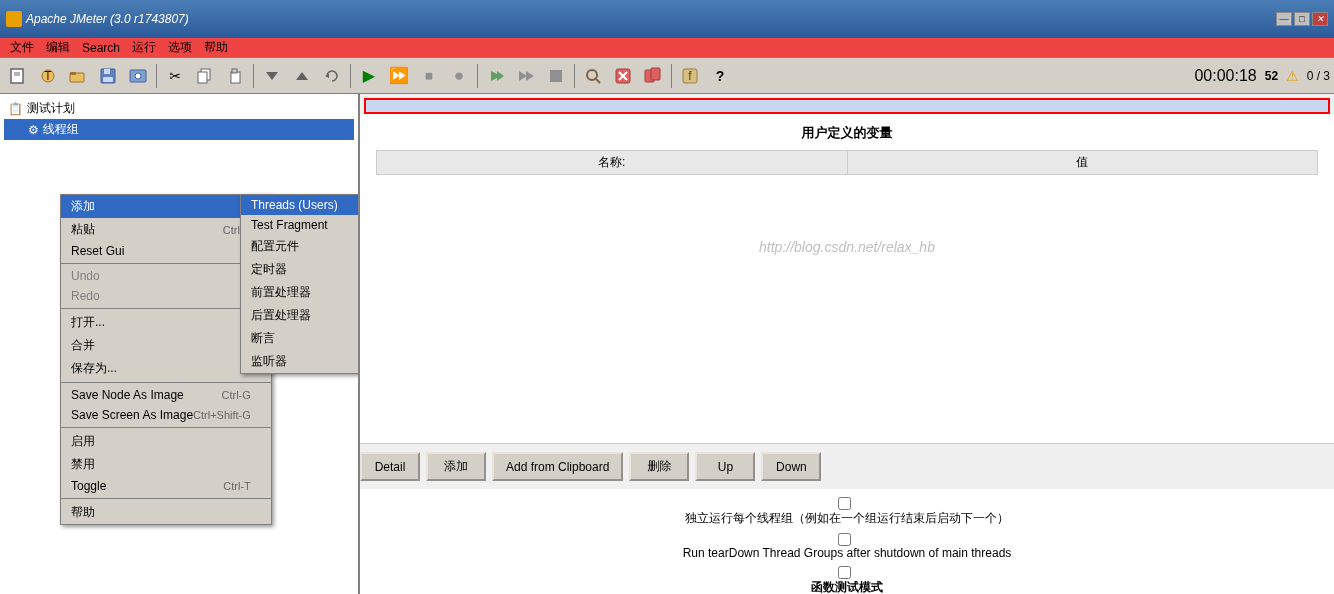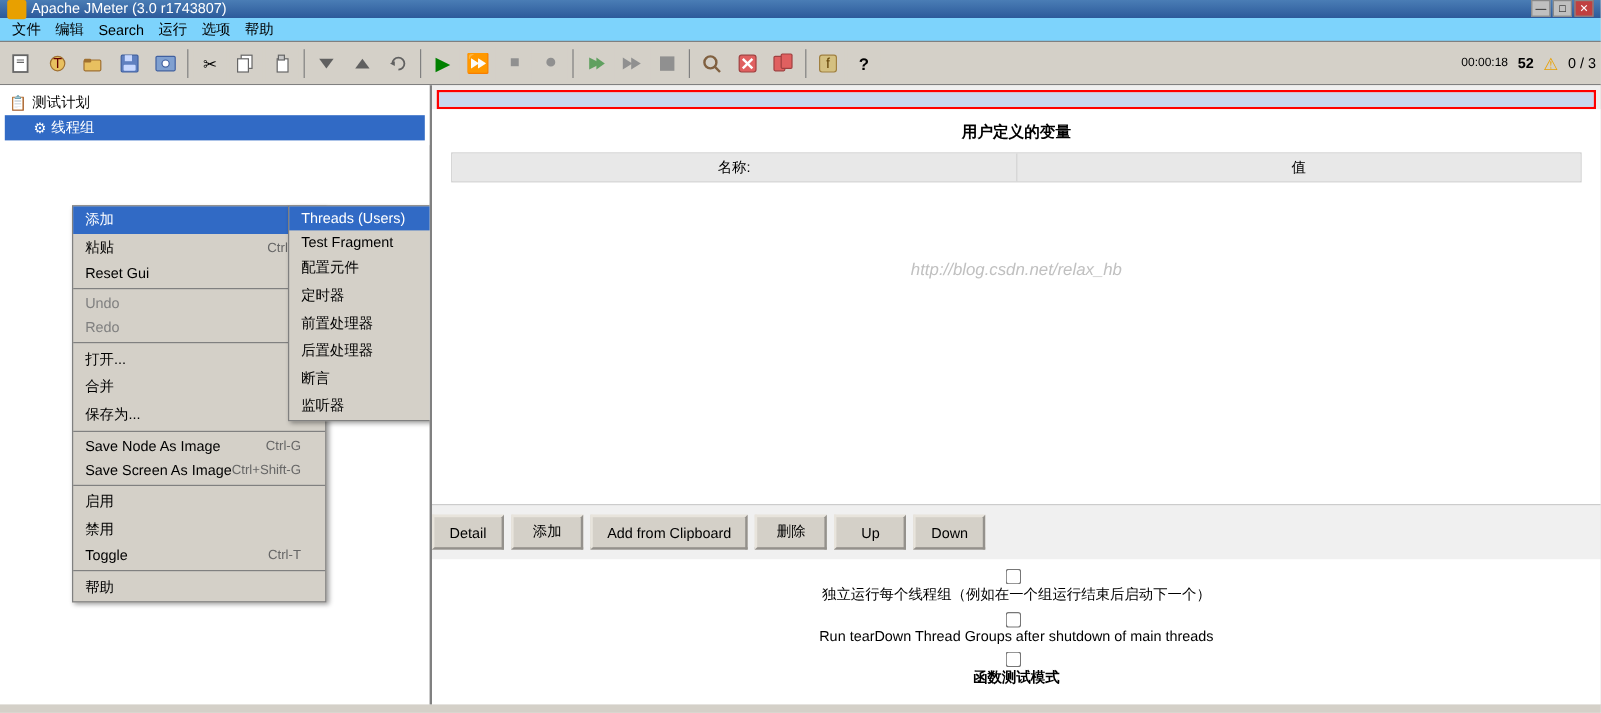--- a/index.html
+++ b/index.html
@@ -2,33 +2,35 @@
 <html><head>
   <meta charset="utf-8">
   <style>
     * { box-sizing: border-box; margin: 0; padding: 0; font-family: 'Microsoft YaHei', SimSun, sans-serif; font-size: 12px; }
     body { width: 1334px; height: 594px; overflow: hidden; background: #d4d0c8; }
 
     
     .title-bar {
       background: linear-gradient(to bottom, #4a7db5, #2c5a9a);
       color: white;
-      height: 15px;
-      display: flex;
+      height: 38px;
+      display: flex;
+      align-items: center;
       padding: 0 6px;
       font-size: 11px;
+      font-style: italic;
     }
     .title-bar-icon { width: 16px; height: 16px; margin-right: 4px; background: #e8a000; border-radius: 2px; display: inline-block; }
     .title-bar-text { flex: 1; }
     .title-bar-buttons { display: flex; gap: 2px; }
     .title-bar-btn { width: 16px; height: 14px; background: #c0c0c0; border: 1px solid #888; display: flex; align-items: center; justify-content: center; font-size: 9px; cursor: pointer; color: #000; }
 
     
     .menu-bar {
-      background: #7dd3fc;
+      background: #ef4444;
       height: 20px;
       display: flex;
       align-items: center;
       padding: 0 4px;
       border-bottom: 1px solid #808080;
     }
     .menu-item { padding: 2px 6px; cursor: pointer; font-size: 12px; }
 
     
     .toolbar {
@@ -42,21 +44,21 @@
     }
     .toolbar-btn {
       width: 28px; height: 28px;
       background: #d4d0c8;
       border: 1px solid transparent;
       display: flex; align-items: center; justify-content: center;
       cursor: pointer; font-size: 14px;
     }
     .toolbar-sep { width: 1px; height: 24px; background: #808080; margin: 0 2px; }
     .toolbar-right { margin-left: auto; display: flex; align-items: center; gap: 8px; font-size: 12px; }
-    .timer-display { color: #000; font-size: 10px; }
+    .timer-display { color: #000; font-size: 16px; }
     .error-count { color: #000000; font-size: 12px; font-weight: bold; }
     .warning-icon { color: #e8a000; font-size: 14px; }
     .counter { color: #000; font-size: 12px; }
 
     
     .main-area {
       display: flex;
       height: calc(594px - 22px - 20px - 36px);
     }
 

